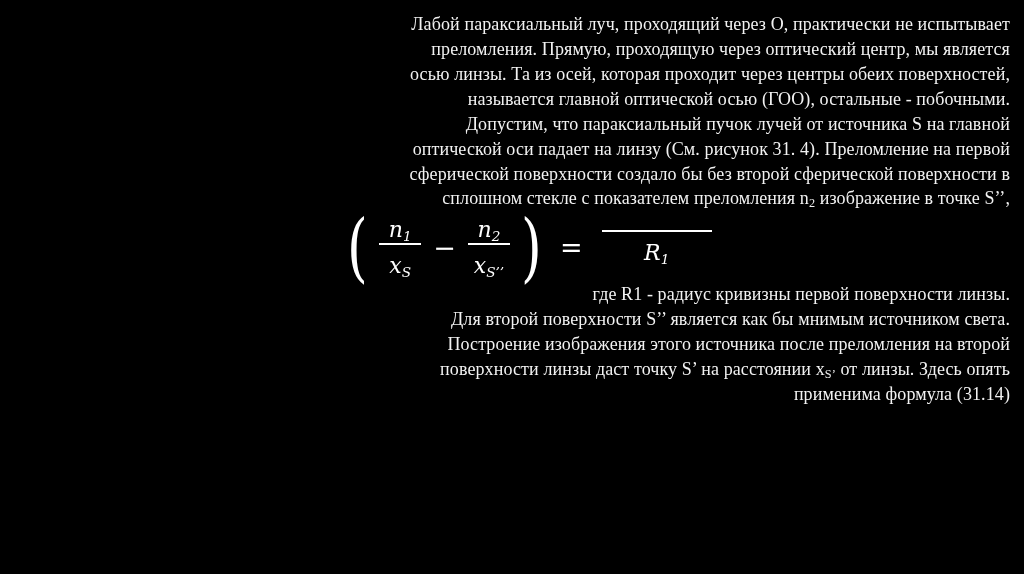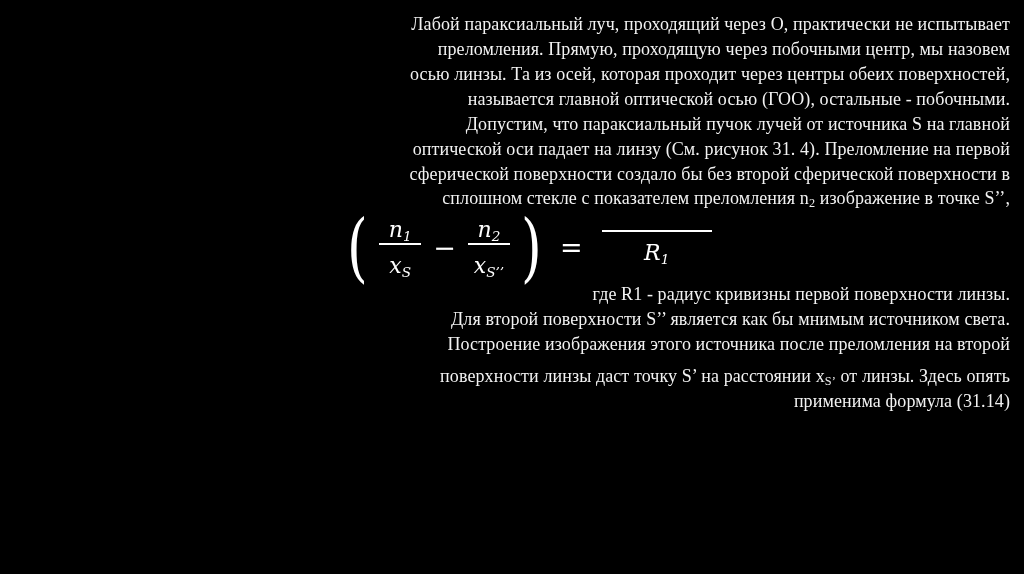--- a/index.html
+++ b/index.html
@@ -25,21 +25,21 @@
   .para {
     font-size: 18px;
     line-height: 1.385;
     color: #f2f2f2;
     text-align: right;
     margin: 0;
     letter-spacing: 0.1px;
   }
   .para.block-1 { margin-top: 2px; }
   .para.block-2 { margin-top: 4px; }
-  .para.block-3 { margin-top: 7px; }
+  .para.block-3 { margin-top: 0; }
 
   .sub {
     font-size: 0.68em;
     vertical-align: -0.28em;
     line-height: 0;
   }
 
   
   .formula-wrap {
     display: flex;
@@ -105,21 +105,21 @@
     line-height: 0;
   }
 </style>
 </head>
 <body>
 
 <div class="slide">
 
   <div class="para block-1">
     <div>Лабой параксиальный луч, проходящий через О, практически не испытывает</div>
-    <div>преломления. Прямую, проходящую через побочными центр, мы назовем</div>
+    <div>преломления. Прямую, проходящую через оптический центр, мы является</div>
     <div>осью линзы. Та из осей, которая проходит через центры обеих поверхностей,</div>
     <div>называется главной  оптической осью (ГОО), остальные  - побочными.</div>
     <div>Допустим, что параксиальный пучок лучей от источника S на главной</div>
     <div>оптической оси падает на линзу (См. рисунок 31. 4). Преломление на первой</div>
     <div>сферической поверхности создало бы без второй сферической поверхности в</div>
     <div>
       <span>сплошном стекле с показателем преломления n</span><span class="sub">2</span><span> изображение в точке S’’,</span>
     </div>
   </div>
 

